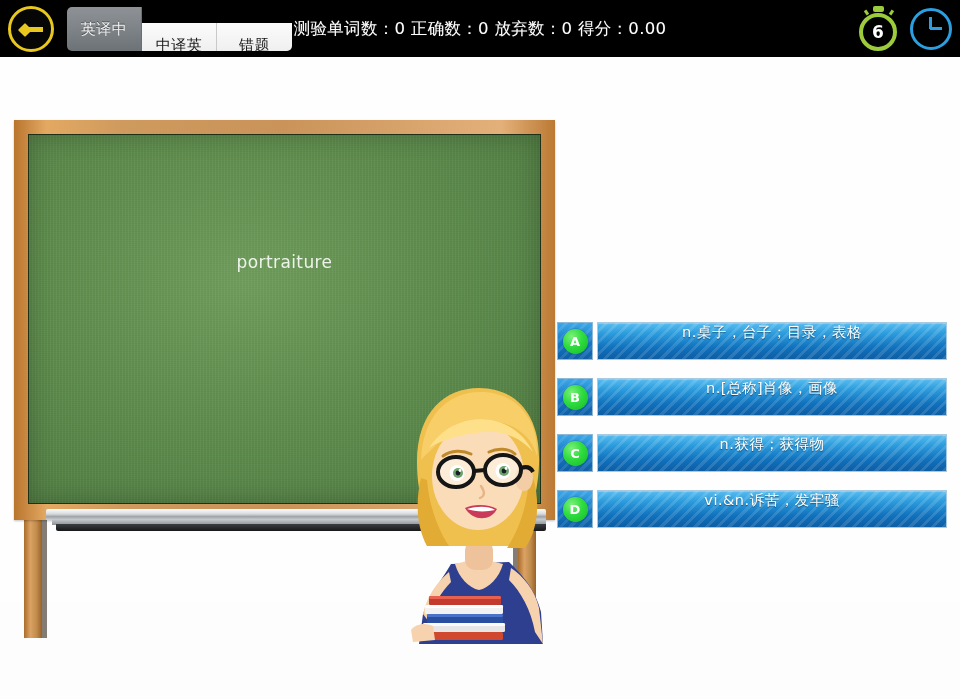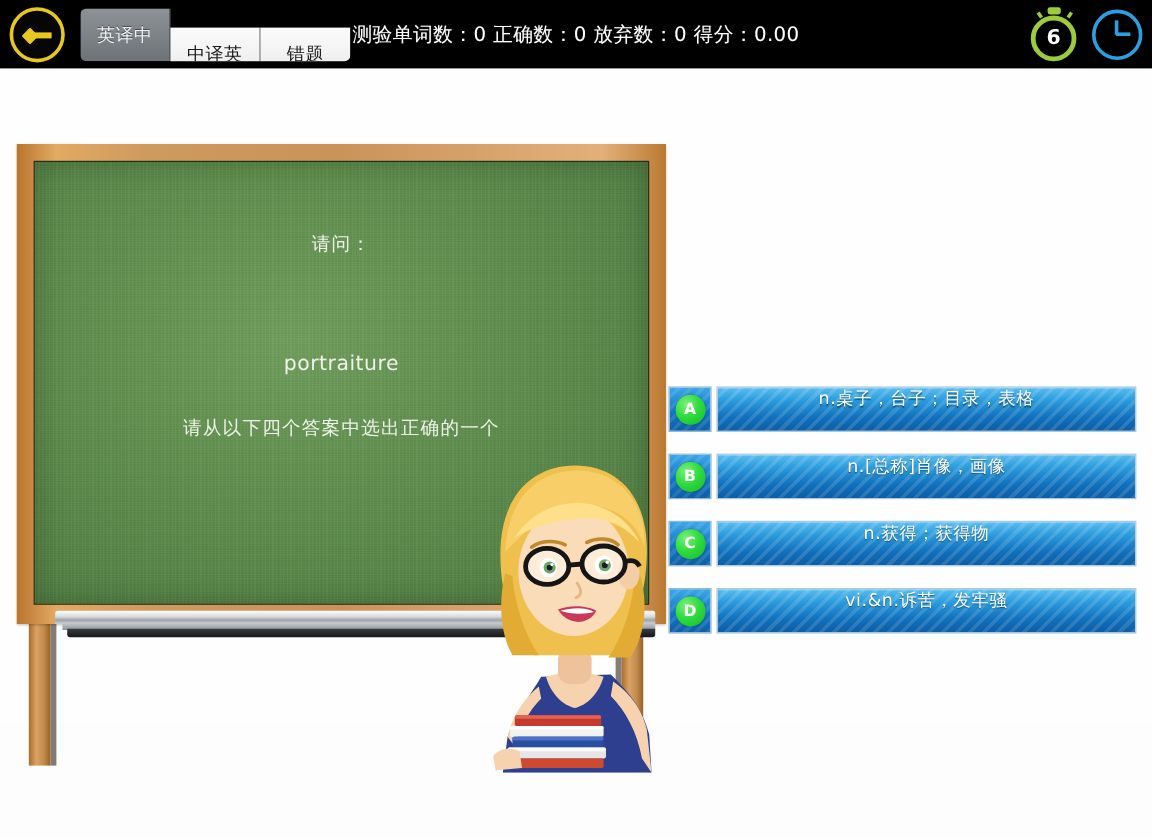--- a/index.html
+++ b/index.html
@@ -112,21 +112,21 @@
     background:
       repeating-linear-gradient(90deg, rgba(255,255,255,.030) 0px, rgba(255,255,255,.030) 1px, rgba(0,0,0,.020) 1px, rgba(0,0,0,.020) 3px),
       repeating-linear-gradient(0deg, rgba(255,255,255,.018) 0px, rgba(255,255,255,.018) 1px, rgba(0,0,0,.012) 1px, rgba(0,0,0,.012) 2px),
       radial-gradient(ellipse at 42% 40%, #6f9d5c 0%, #5d8c4c 48%, #4d7a3f 100%);
     border: 1px solid #1f3018;
     box-shadow: inset 0 0 24px rgba(0,0,0,.22);
     overflow: hidden;
   }
   .board-text { position: absolute; left: 0; right: 0; text-align: center; color: #eef3ea; }
   .bt-ask    { top: 58px; font-size: 15.5px; letter-spacing: 1px; }
-  .bt-word   { top: 117px; font-size: 17px; letter-spacing: .4px; margin-top: 41px; }
+  .bt-word   { top: 117px; font-size: 17px; letter-spacing: .4px; }
   .bt-q1     { top: 176px; font-size: 15.5px; letter-spacing: 1px; }
   .bt-q2     { top: 212px; font-size: 15.5px; letter-spacing: 1px; }
 
   
   .tray {
     position: absolute; left: 46px; top: 509px; width: 500px; height: 22px;
   }
   .tray-top {
     position: absolute; left: 0; top: 0; width: 100%; height: 11px;
     background: linear-gradient(to bottom, #fdfdfd 0%, #d7dadd 45%, #9ea3a8 70%, #cfd3d6 100%);
@@ -237,23 +237,21 @@
   </div>
 
   <div class="leg-shadow left"></div>
   <div class="leg-shadow right"></div>
   <div class="leg left"></div>
   <div class="leg right"></div>
 
   <div class="board-wrap">
     <div class="board-frame">
       <div class="board-surface">
-        <div class="board-text bt-ask">请问：</div>
         <div class="board-text bt-word">portraiture</div>
-        <div class="board-text bt-q2">请从以下四个答案中选出正确的一个</div>
       </div>
     </div>
   </div>
 
   <div class="tray">
     <div class="tray-top"></div>
     <div class="tray-mid"></div>
     <div class="tray-bot"></div>
   </div>
 

